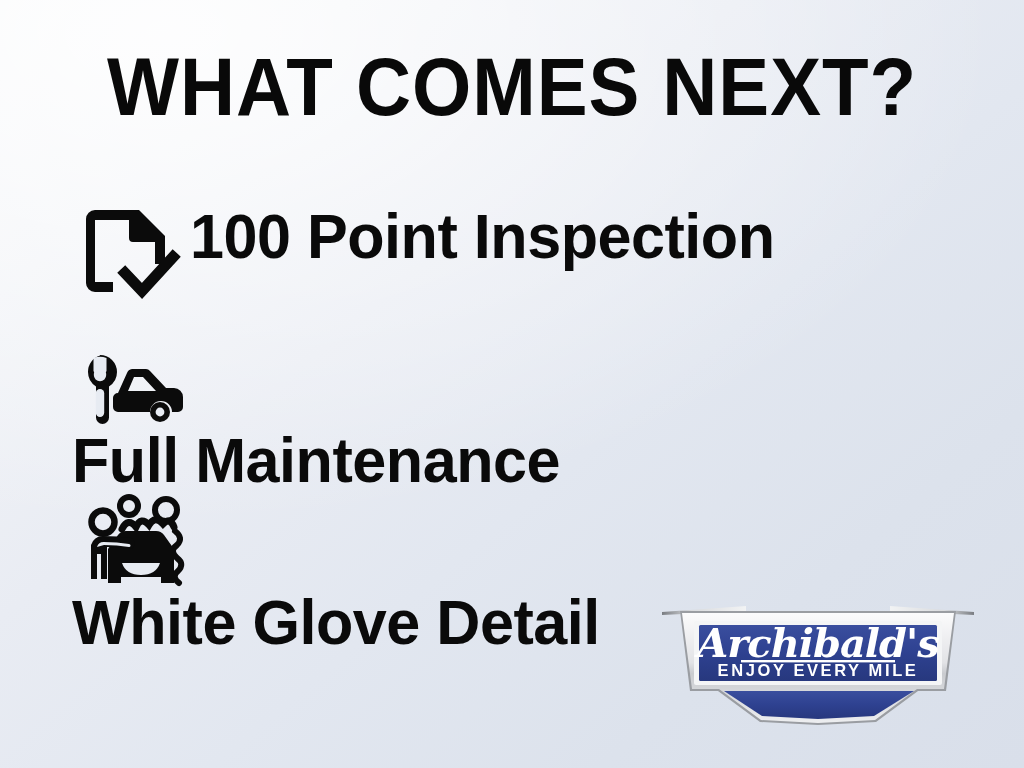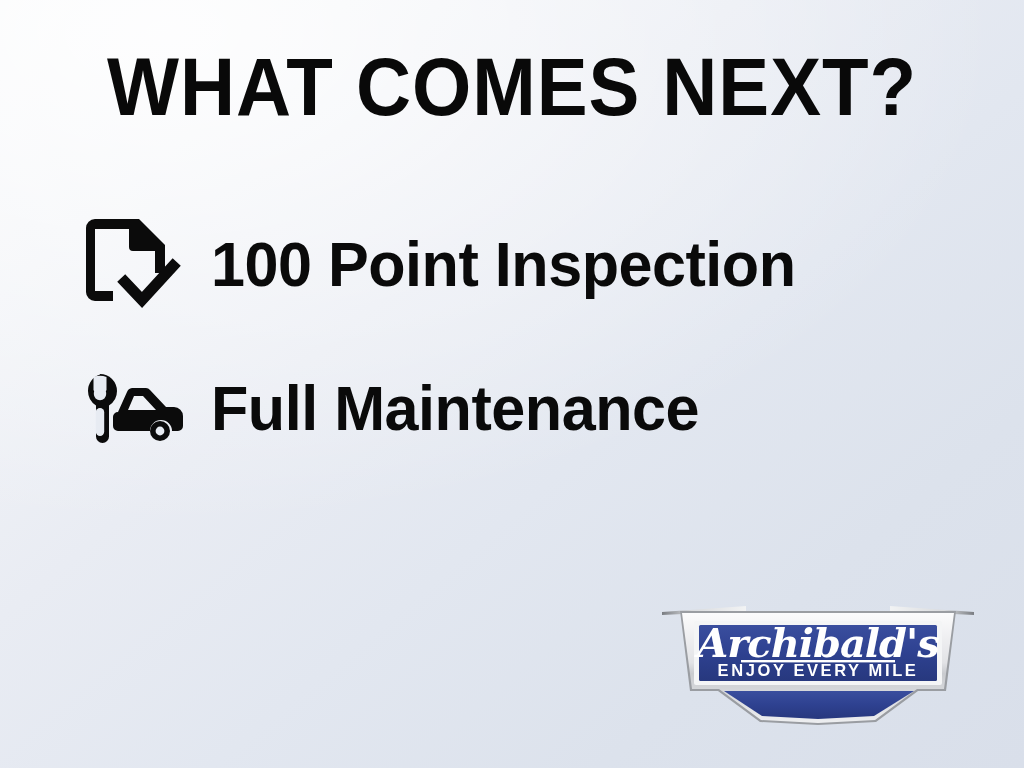--- a/index.html
+++ b/index.html
@@ -59,25 +59,24 @@
 
   
   .rows {
     position: absolute;
     left: 72px;
     top: 205px;
     width: 920px;
   }
   .row {
     display: flex;
-    align-items: center;
+    align-items: flex-start;
     height: 118px;
-    gap: 21px;
-  }
-  .row + .row { margin-top: 26px; }
+  }
+  .row + .row { margin-top: 26px; flex-direction: column; }
 
   .icon-cell {
     width: 118px;
     min-width: 118px;
     height: 100px;
     display: flex;
     align-items: center;
     justify-content: flex-start;
     padding-left: 6px;
     box-sizing: border-box;
@@ -198,20 +197,67 @@
                    z" fill="#0B0B0B"></path>
 
           <path d="M15.5 9 v13 a7 7 0 0 0 13 0 v-13 a17 17 0 0 0 -13 0 z" fill="#E7EBF2"></path>
           <circle cx="22" cy="26" r="6.2" fill="#E7EBF2"></circle>
           <rect x="17.8" y="40" width="8.4" height="28" rx="4.2" fill="#E7EBF2"></rect>
         </svg>
       </div>
       <div class="row-label">Full Maintenance</div>
     </div>
 
+    <div class="row">
+      <div class="icon-cell">
+        <svg width="110" height="98" viewBox="0 0 110 98" aria-hidden="true">
+
+          <circle cx="51" cy="13" r="9" fill="none" stroke="#0B0B0B" stroke-width="6"></circle>
+          <circle cx="88" cy="17" r="11" fill="none" stroke="#0B0B0B" stroke-width="6"></circle>
+
+          <path d="M44 36 q6 -12 14 -2 q5 -11 13 -2 q6 -10 14 -1 q7 -7 11 3" fill="none" stroke="#0B0B0B" stroke-width="7" stroke-linecap="round"></path>
+
+          <path d="M97 38 q9 7 2 14 q-8 6 0 13 q8 6 1 13 q-7 6 1 12" fill="none" stroke="#0B0B0B" stroke-width="6" stroke-linecap="round"></path>
+
+          <path d="M30 56
+                   l10 -14
+                   a10 10 0 0 1 8 -4
+                   h30
+                   a10 10 0 0 1 8 4
+                   l10 14
+                   v34
+                   h-13
+                   v-6
+                   h-40
+                   v6
+                   h-13
+                   z" fill="#0B0B0B"></path>
+
+          <path d="M44 70 h38 q-4 12 -19 12 q-15 0 -19 -12 z" fill="#E7EBF2"></path>
+
+          <circle cx="25" cy="29" r="11.5" fill="none" stroke="#0B0B0B" stroke-width="6.5"></circle>
+
+          <path d="M13 52
+                   a12 12 0 0 1 12 -9
+                   q14 0 28 2
+                   a6 6 0 0 1 0 11
+                   q-13 -2 -24 -2
+                   v32
+                   h-6
+                   v-25
+                   h-4
+                   v25
+                   h-6
+                   z" fill="#0B0B0B"></path>
+
+          <path d="M19 54 a7 7 0 0 1 7 -5 q13 0 25 2 a1.5 1.5 0 0 1 0 3 q-12 -2 -25 -2 z" fill="#E7EBF2"></path>
+        </svg>
+      </div>
+      <div class="row-label">White Glove Detail</div>
+    </div>
 
   </div>
 
   <div class="logo">
     <svg viewBox="0 0 380 140" aria-hidden="true">
       <defs>
         <linearGradient id="chromeV" x1="0" y1="0" x2="0" y2="1">
           <stop offset="0%" stop-color="#FBFBFC"></stop>
           <stop offset="45%" stop-color="#E2E3E6"></stop>
           <stop offset="55%" stop-color="#C9CBCF"></stop>

